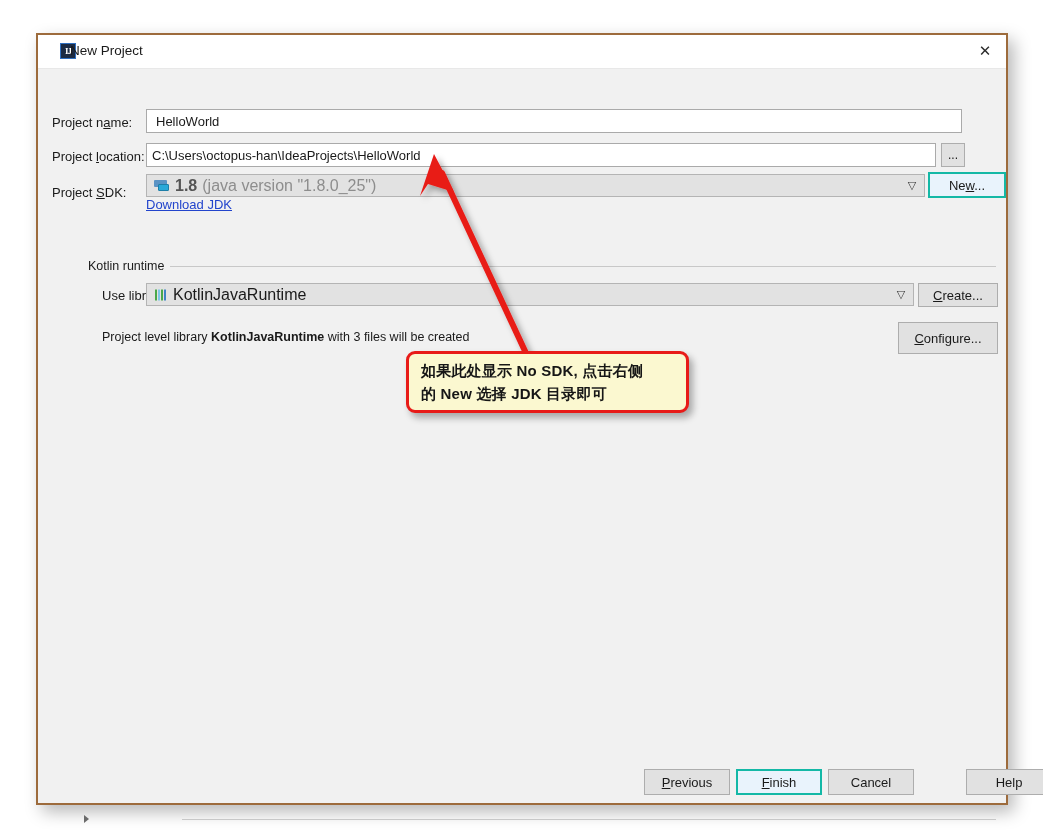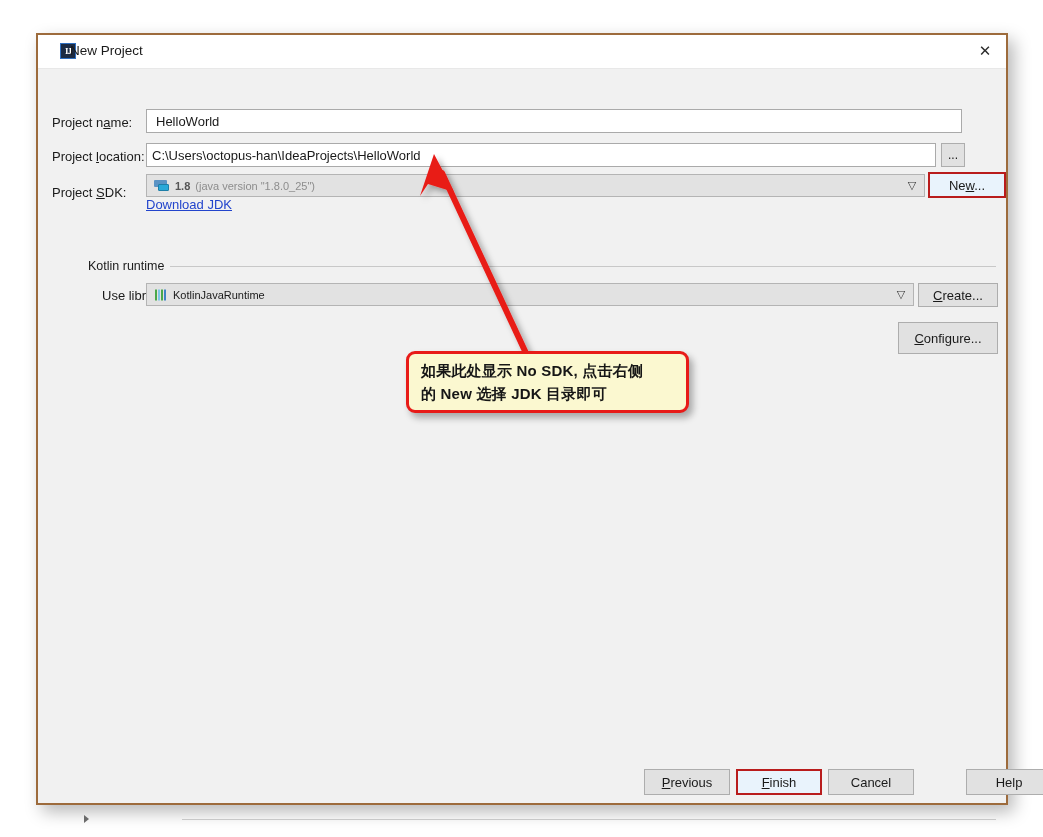--- a/index.html
+++ b/index.html
@@ -107,21 +107,21 @@
     cursor: default;
   }
   .combo .combo-text {
     position: absolute;
     left: 28px;
     top: 0;
     bottom: 0;
     right: 26px;
     display: flex;
     align-items: center;
-    font-size: 11px;
+    font-size: 16px;
     overflow: hidden;
     white-space: nowrap;
   }
   .combo .chev {
     position: absolute;
     right: 0;
     top: 0;
     bottom: 0;
     width: 24px;
     display: flex;
@@ -179,21 +179,21 @@
     font-size: 13px;
     color: #1a1a1a;
     cursor: pointer;
     display: flex;
     align-items: center;
     justify-content: center;
     padding: 0;
   }
   .btn.focused {
     background: #e9f3fc;
-    border: 2px solid #b91c1c;
+    border: 2px solid #14b8a6;
     text-align: center;
   }
 
   #sdk-download-link {
     position: absolute;
     font-size: 13px;
     color: #2244cc;
     text-decoration: underline;
     cursor: pointer;
   }
@@ -358,20 +358,21 @@
       </div>
       <div class="chev">▽</div>
     </div>
     <div class="btn" style="left:880px; top:214px; width:80px; height:24px;">
       <span><span class="mn">C</span><span>reate...</span></span>
     </div>
     <div class="btn" style="left:860px; top:253px; width:100px; height:32px;">
       <span><span class="mn">C</span><span>onfigure...</span></span>
     </div>
 
+    <div id="library-note"><span>Project level library </span><b>KotlinJavaRuntime</b><span> with 3 files will be created</span></div>
 
     <div id="more-settings-row">
       <div id="more-settings-triangle"></div>
       <div id="more-settings-label"><span>Mor</span><span class="mn">e</span><span> Settings</span></div>
       <div id="more-settings-line"></div>
     </div>
   </div>
 
   <div id="footer">
     <div class="btn" style="left:606px; top:34px; width:86px; height:26px;">

